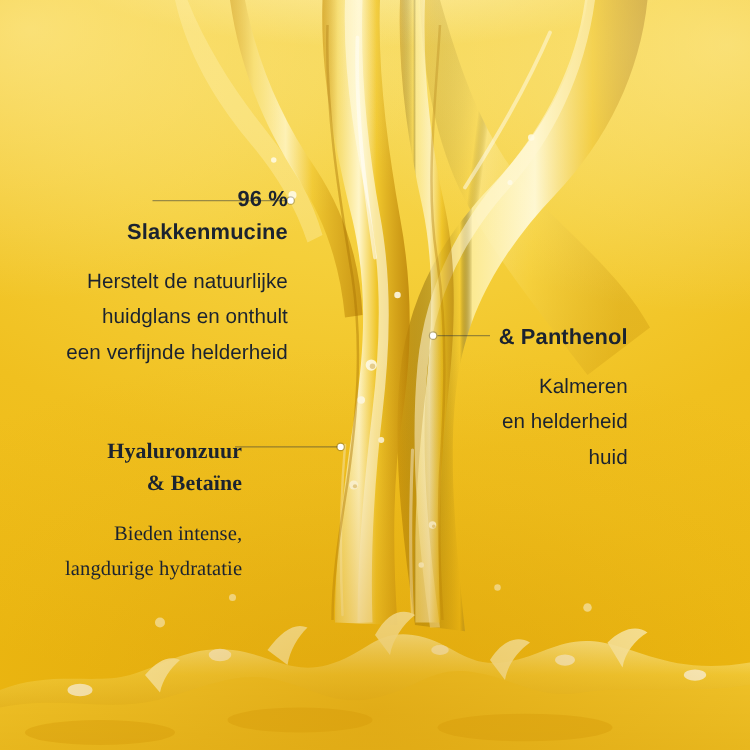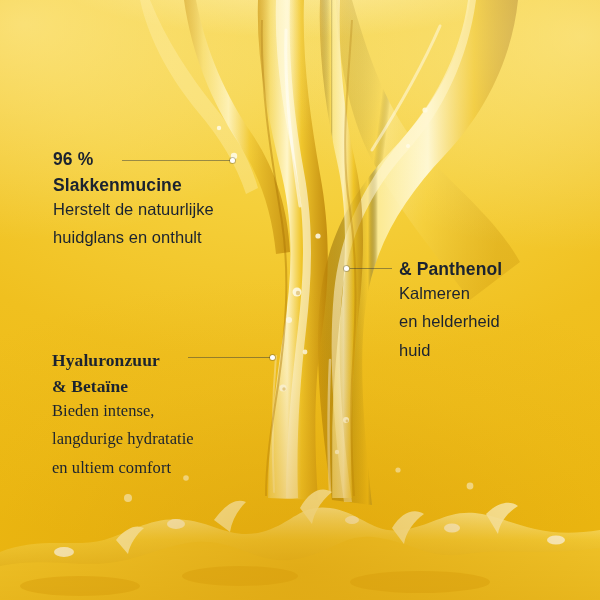--- a/index.html
+++ b/index.html
@@ -7,20 +7,21 @@
     padding: 0;
     background: #000;
   }
   .stage {
     position: relative;
     width: 600px;
     height: 600px;
     overflow: hidden;
     font-family: "Liberation Sans", sans-serif;
     background: #f3c428;
+    text-align: right;
   }
 
   
   .bg-base {
     position: absolute;
     inset: 0;
     background:
       radial-gradient(130% 85% at 50% 8%, #f7d95b 0%, #f5cf3a 32%, #f0c01f 62%, #edb911 100%);
   }
   .bg-vignette {
@@ -51,21 +52,21 @@
     letter-spacing: 0.1px;
     white-space: nowrap;
   }
   .ann .body-line {
     font-size: 16.5px;
     font-weight: 400;
     letter-spacing: 0.05px;
     white-space: nowrap;
   }
   .ann .head + .head { margin-top: 1px; }
-  .ann .body { margin-top: 0; }
+  .ann .body { margin-top: 16px; }
   .ann .body-line { margin-top: 5px; }
   .ann .body-line:first-child { margin-top: 0; }
 
   #ann-snail { left: 53px; top: 147px; }
   #ann-hyal  { left: 52px; top: 348px; font-family: Liberation Serif, serif; }
   #ann-allan { left: 399px; top: 257px; }
 
   
   .leader {
     position: absolute;
@@ -244,30 +245,30 @@
 
   <div class="leader" id="leader-allan"></div>
   <div class="dot" id="dot-allan"></div>
 
   <div class="ann" id="ann-snail">
     <div class="head">96 %</div>
     <div class="head">Slakkenmucine</div>
     <div class="body">
       <div class="body-line">Herstelt de natuurlijke</div>
       <div class="body-line">huidglans en onthult</div>
+      <div class="body-line">een verfijnde helderheid</div>
     </div>
   </div>
 
   <div class="ann" id="ann-hyal">
     <div class="head">Hyaluronzuur</div>
     <div class="head">&amp; Betaïne</div>
     <div class="body">
       <div class="body-line">Bieden intense,</div>
       <div class="body-line">langdurige hydratatie</div>
-      <div class="body-line">en ultiem comfort</div>
     </div>
   </div>
 
   <div class="ann" id="ann-allan">
     <div class="head">&amp; Panthenol</div>
     <div class="body">
       <div class="body-line">Kalmeren</div>
       <div class="body-line">en helderheid</div>
       <div class="body-line">huid</div>
     </div>

